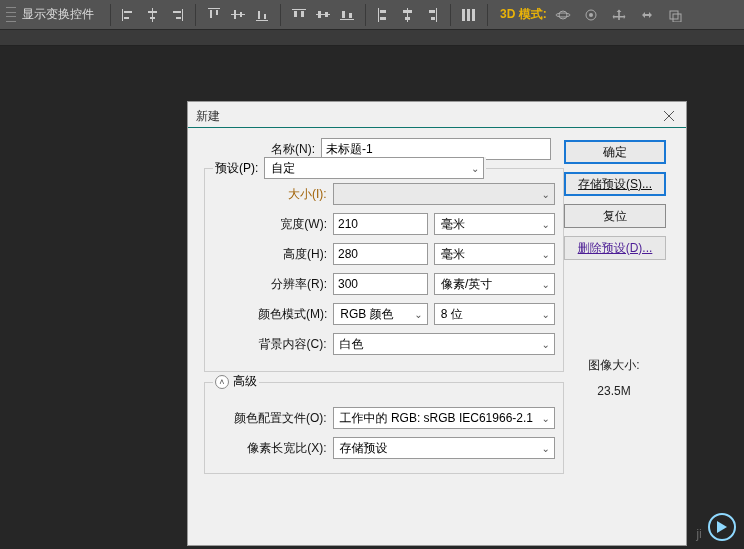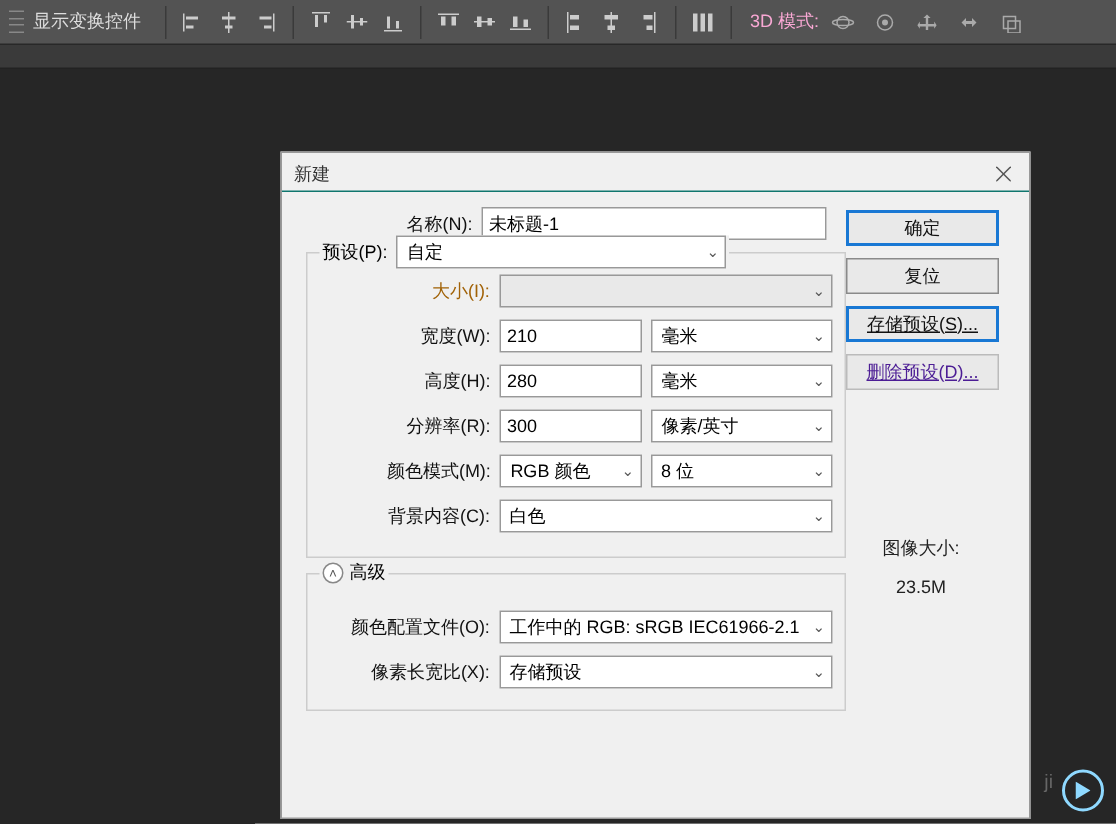--- a/index.html
+++ b/index.html
@@ -37,21 +37,21 @@
       width: 22px;
       height: 22px;
       margin: 0 1px;
       display: flex;
       align-items: center;
       justify-content: center;
       color: #ccc;
       font-size: 11px;
     }
     .mode-section { display: flex; align-items: center; gap: 4px; margin-left: 6px; }
-    .mode-section span { color: #f9a8d4; }
+    .mode-section span { color: #eab308; font-weight: bold; }
     .mode-section .icon-btn svg { fill: #aaa; }
     .ruler {
       position: absolute;
       left: 0; top: 30px;
       height: 16px;
       width: 100%;
       background: #3a3a3a;
       border-bottom: 1px solid #222;
     }
     .workspace {
@@ -193,21 +193,21 @@
       left: 438px;
       top: 74px;
       width: 0; height: 0;
       pointer-events: none;
     }
     .watermark {
       position: absolute;
       right: 8px;
       bottom: 8px;
       display: flex;
-      align-items: flex-start;
+      align-items: flex-end;
       gap: 6px;
       color: #fff;
       font-size: 12px;
     }
     .watermark .play {
       width: 28px; height: 28px;
       border: 2px solid #8fd9ff;
       border-radius: 50%;
       display: flex;
       align-items: center;
@@ -474,24 +474,24 @@
     </div>
 
     <svg class="arrow-annot" width="60" height="44" style="position:absolute;left:260px;top:75px;overflow:visible">
       <path d="M0 14 L100 14 L100 0 L130 22 L100 44 L100 30 L0 30 Z" fill="none" stroke="#e11" stroke-width="3"></path>
     </svg>
 
   </div>
 
   <div class="side-btns">
     <div class="btn primary">确定</div>
-    <div class="btn">复位</div>
     <div class="btn primary">
         <span class="underline">存储预设(S)...</span>
       </div>
+    <div class="btn">复位</div>
     <div class="btn del">
         <span class="underline">删除预设(D)...</span>
       </div>
   </div>
 
   <div class="img-size">
     <div>图像大小:</div>
     <div style="margin-top:10px">23.5M</div>
   </div>
 </div>

